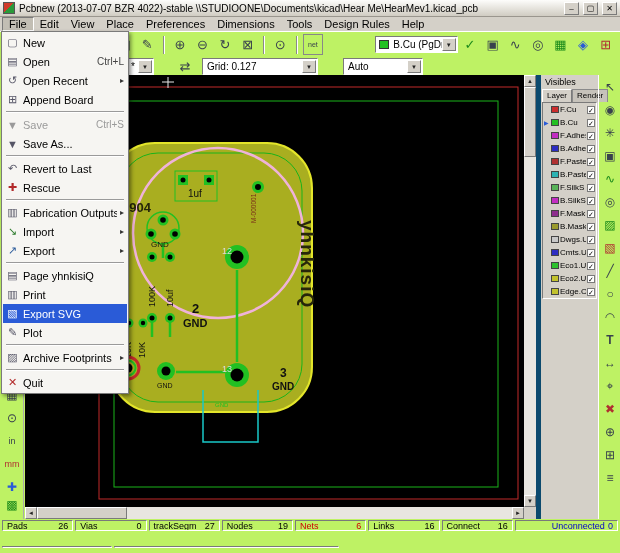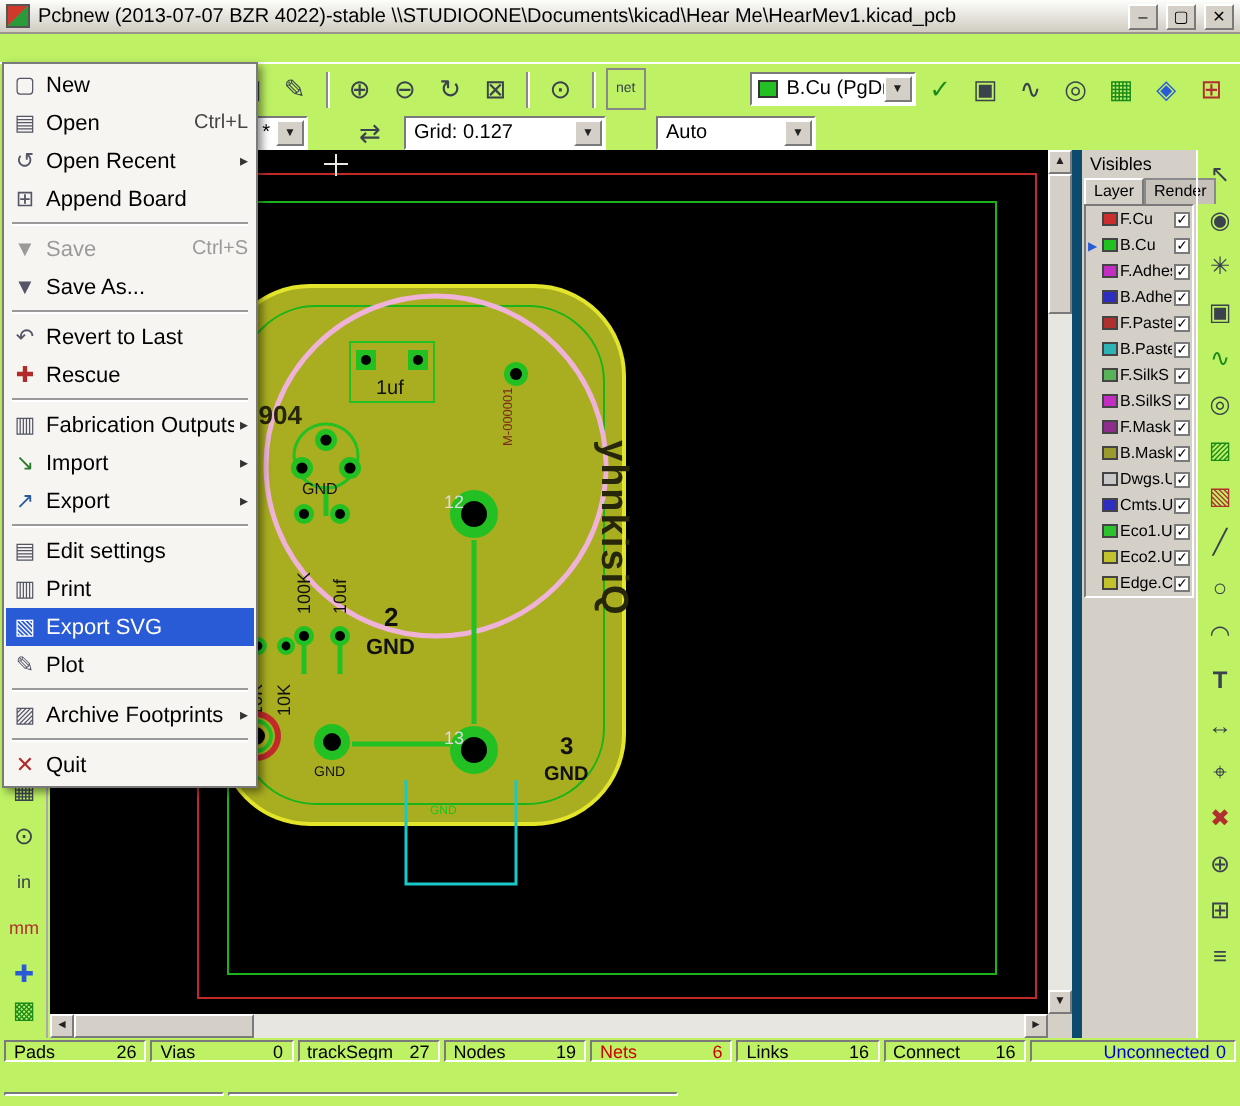--- a/index.html
+++ b/index.html
@@ -90,20 +90,31 @@
 <div id="win">
 
   <div class="titlebar">
     <span class="tico-app"></span>
     <span class="ttext">Pcbnew  (2013-07-07 BZR 4022)-stable  \\STUDIOONE\Documents\kicad\Hear Me\HearMev1.kicad_pcb</span>
     <span class="tbtn bo">–</span>
     <span class="tbtn bo">▢</span>
     <span class="tbtn bo">✕</span>
   </div>
 
+  <div class="menubar">
+    <span class="mb active">File</span>
+    <span class="mb">Edit</span>
+    <span class="mb">View</span>
+    <span class="mb">Place</span>
+    <span class="mb">Preferences</span>
+    <span class="mb">Dimensions</span>
+    <span class="mb">Tools</span>
+    <span class="mb">Design Rules</span>
+    <span class="mb">Help</span>
+  </div>
 
   <div class="tb1">
     <span class="ti">▢</span>
     <span class="ti">▤</span>
     <span class="ti">▼</span>
     <span class="tsep"></span>
     <span class="ti">▤</span>
     <span class="tsep"></span>
     <span class="ti">▥</span>
     <span class="ti">✎</span>
@@ -129,21 +140,21 @@
     <span class="ti" style="color:#2a5bd7;">◈</span>
     <span class="ti" style="color:#b03030;">⊞</span>
   </div>
 
   <div class="tb2">
     <div class="combo" style="width:150px;justify-content:flex-end;">
       <span class="cval" style="margin-right:14px;">6 mm *</span>
       <span class="arr">▼</span>
     </div>
     <span class="ti" style="margin-left:20px;">⇄</span>
-    <div class="combo" style="width:101px;margin-left:6px;">
+    <div class="combo" style="width:116px;margin-left:6px;">
       <span class="cval">Grid: 0.127</span>
       <span class="arr">▼</span>
     </div>
     <div class="combo" style="width:80px;margin-left:25px;">
       <span class="cval">Auto</span>
       <span class="arr">▼</span>
     </div>
   </div>
 
   <div class="ltb">
@@ -433,21 +444,21 @@
         <span class="mi-sub">▸</span>
       </div>
     <div class="mi">
         <span class="mi-ico" style="color:#2a5a9a;">↗</span>
         <span class="mi-label">Export</span>
         <span class="mi-sub">▸</span>
       </div>
     <div class="msep"></div>
     <div class="mi">
         <span class="mi-ico">▤</span>
-        <span class="mi-label">Edit settings</span>
+        <span class="mi-label">Page yhnkisiQ</span>
       </div>
     <div class="mi">
         <span class="mi-ico">▥</span>
         <span class="mi-label">Print</span>
       </div>
     <div class="mi hl">
         <span class="mi-ico">▧</span>
         <span class="mi-label">Export SVG</span>
       </div>
     <div class="mi">

